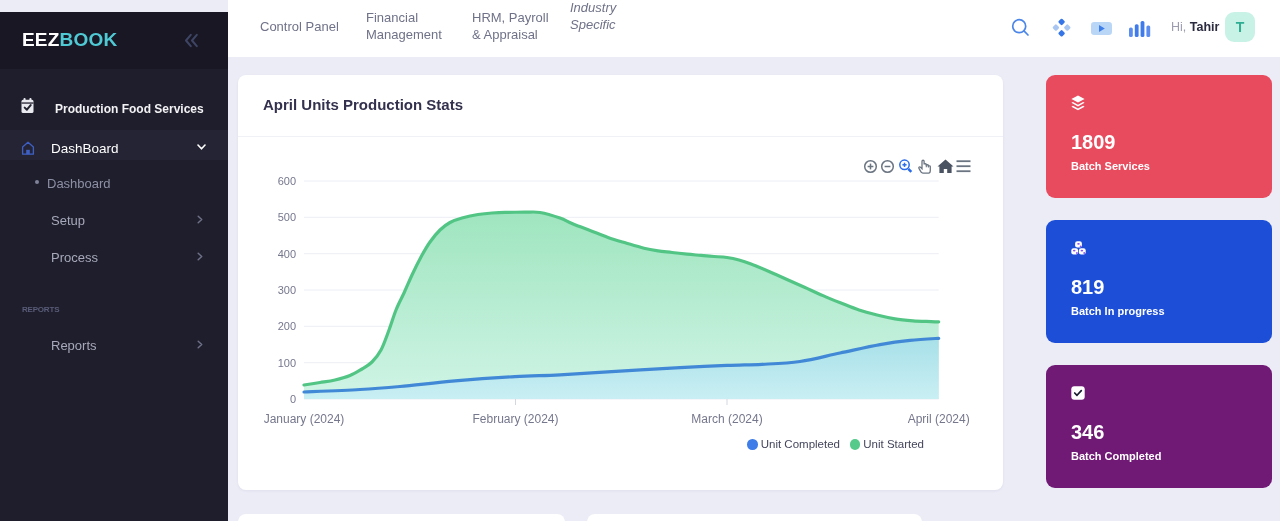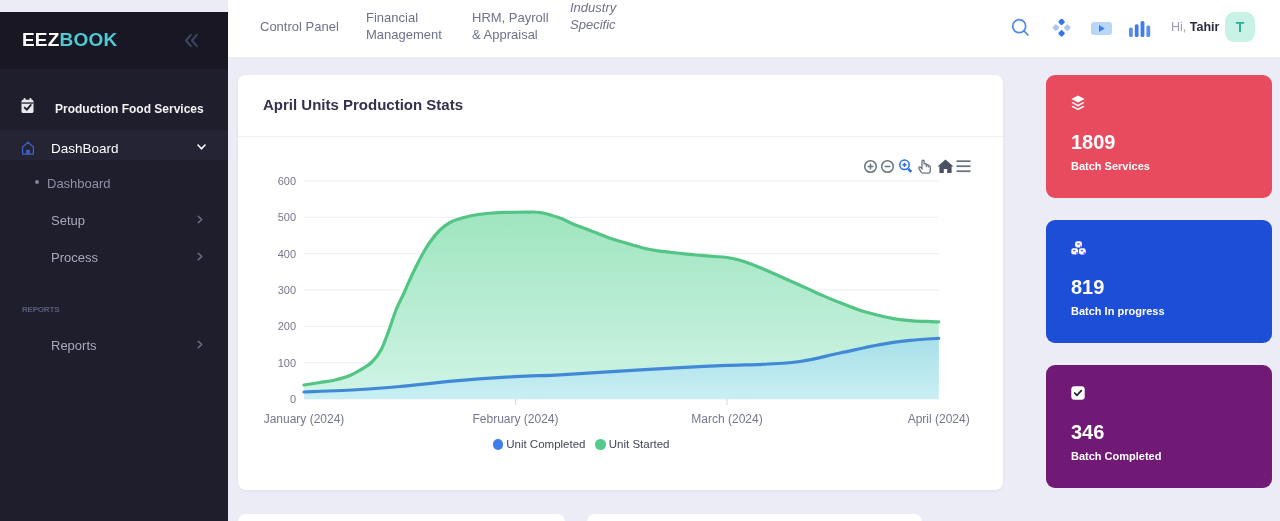--- a/index.html
+++ b/index.html
@@ -201,21 +201,21 @@
     </g>
 
     <g font-size="12" fill="#75778c" text-anchor="middle">
       <text x="66" y="348">January (2024)</text>
       <text x="277.5" y="348">February (2024)</text>
       <text x="489" y="348">March (2024)</text>
       <text x="700.7" y="348">April (2024)</text>
     </g>
   </svg>
 
-  <div style="position:absolute; left:0; top:363px; width:686px; text-align:center; font-size:11.5px; color:#44465c;">
+  <div style="position:absolute; left:0; top:363px; width:686px; text-align:right; font-size:11.5px; color:#44465c;">
     <span style="display:inline-block;width:10.5px;height:10.5px;border-radius:50%;background:#3f7de8;vertical-align:-1.5px;"></span> Unit Completed&nbsp;&nbsp;
     <span style="display:inline-block;width:10.5px;height:10.5px;border-radius:50%;background:#55ca8a;vertical-align:-1.5px;"></span> Unit Started
   </div>
 </div>
 
 <div id="card1" class="stat-card">
   <svg class="stat-icon" width="14" height="16" viewBox="0 0 14 16" fill="#fff">
     <path d="M7,0.4 L13.6,4 L7,7.6 L0.4,4 Z"></path>
     <path d="M1.9,6.9 L0.4,7.8 L7,11.4 L13.6,7.8 L12.1,6.9 L7,9.7 Z"></path>
     <path d="M1.9,10.8 L0.4,11.7 L7,15.3 L13.6,11.7 L12.1,10.8 L7,13.6 Z"></path>

